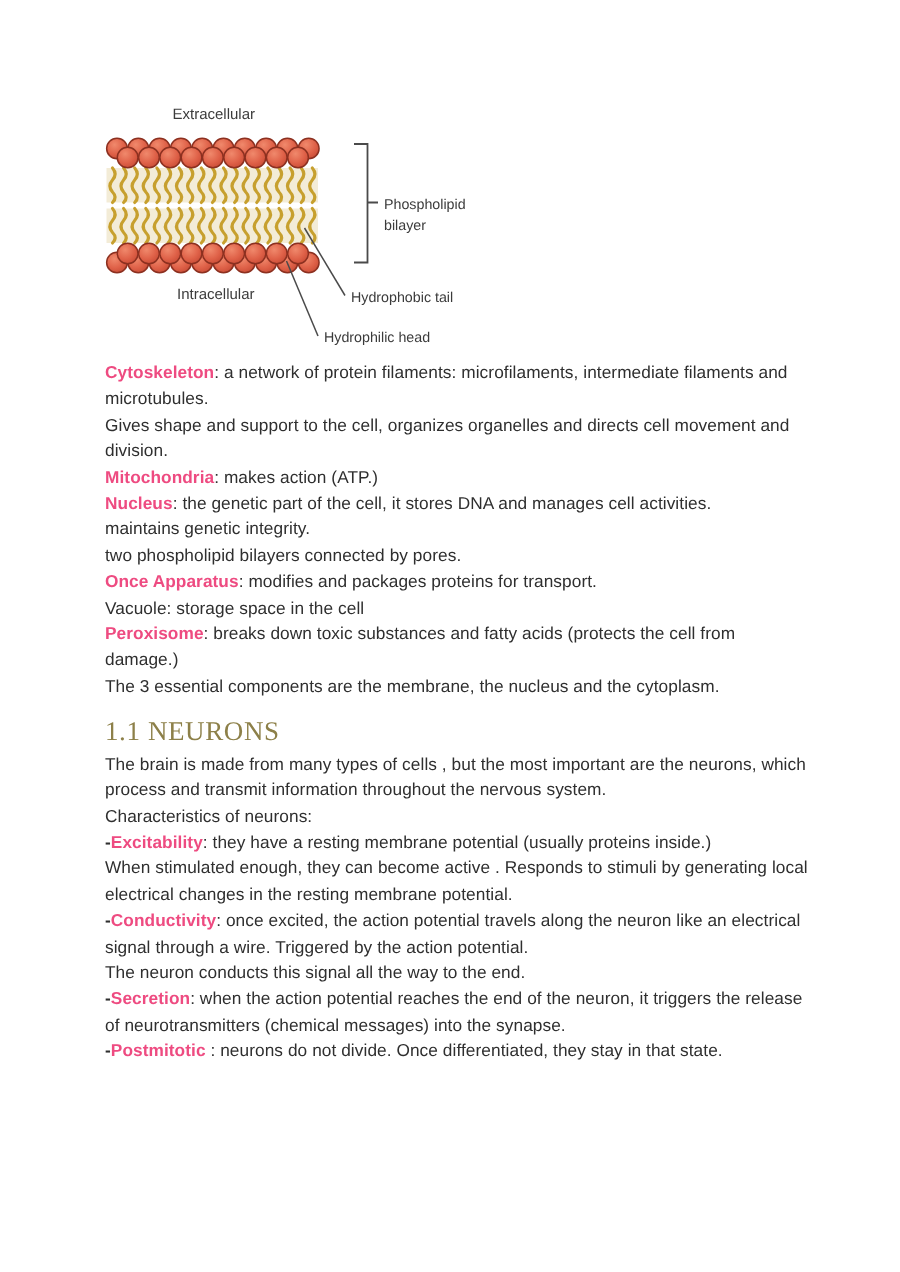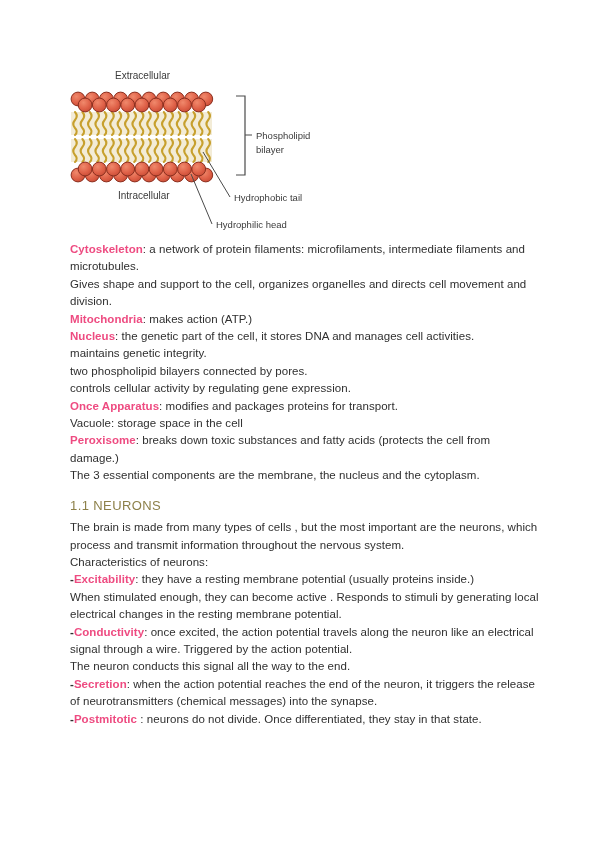--- a/index.html
+++ b/index.html
@@ -12,22 +12,22 @@
   .figure{position:absolute;left:68px;top:62px}
   .figure svg text{font-family:"Liberation Sans",sans-serif;fill:#3b3b3b}
   .content{
     position:absolute;left:70px;top:241px;width:470px;
     font-size:11.5px;line-height:17.4px;letter-spacing:.05px;
   }
   .content p{margin:0}
   .term{color:#ee4b81;font-weight:bold}
   .pre{font-weight:bold}
   h2.neurons{
-    font-family:Liberation Sans, sans-serif;font-weight:normal;
-    color:#8d8049;font-size:13px;letter-spacing:.4px;
+    font-family:Liberation Serif, serif;font-weight:normal;
+    color:#8d8049;font-size:18px;letter-spacing:.4px;
     margin:12px 0 5px 0;
   }
 </style>
 </head>
 <body>
 
 <div class="figure">
   <svg width="330" height="180" viewBox="0 0 330 180">
     <defs>
       <radialGradient id="headGrad" cx="38%" cy="32%" r="75%">
@@ -140,21 +140,20 @@
 </div>
 
 <div class="content">
 
   <p><span class="term">Cytoskeleton</span><span>: a network of protein filaments: microfilaments, intermediate filaments and microtubules.</span></p>
   <p><span class="term"></span><span>Gives shape and support to the cell, organizes organelles and directs cell movement and division.</span></p>
   <p><span class="term">Mitochondria</span><span>: makes action (ATP.)</span></p>
   <p><span class="term">Nucleus</span><span>: the genetic part of the cell, it stores DNA and manages cell activities.</span></p>
   <p><span class="term"></span><span>maintains genetic integrity.</span></p>
   <p><span class="term"></span><span>two phospholipid bilayers connected by pores.</span></p>
-  <p><span class="term"></span><span>controls cellular activity by regulating gene expression.</span></p>
   <p><span class="term">Once Apparatus</span><span>: modifies and packages proteins for transport.</span></p>
   <p><span class="term"></span><span>Vacuole: storage space in the cell</span></p>
   <p><span class="term">Peroxisome</span><span>: breaks down toxic substances and fatty acids (protects the cell from damage.)</span></p>
   <p><span class="term"></span><span>The 3 essential components are the membrane, the nucleus and the cytoplasm.</span></p>
 
   <h2 class="neurons">1.1 NEURONS</h2>
 
   <p><span class="pre"></span><span class="term"></span><span>The brain is made from many types of cells , but the most important are the neurons, which process and transmit information throughout the nervous system.</span></p>
   <p><span class="pre"></span><span class="term"></span><span>Characteristics of neurons:</span></p>
   <p><span class="pre">-</span><span class="term">Excitability</span><span>: they have a resting membrane potential (usually proteins inside.)</span></p>

